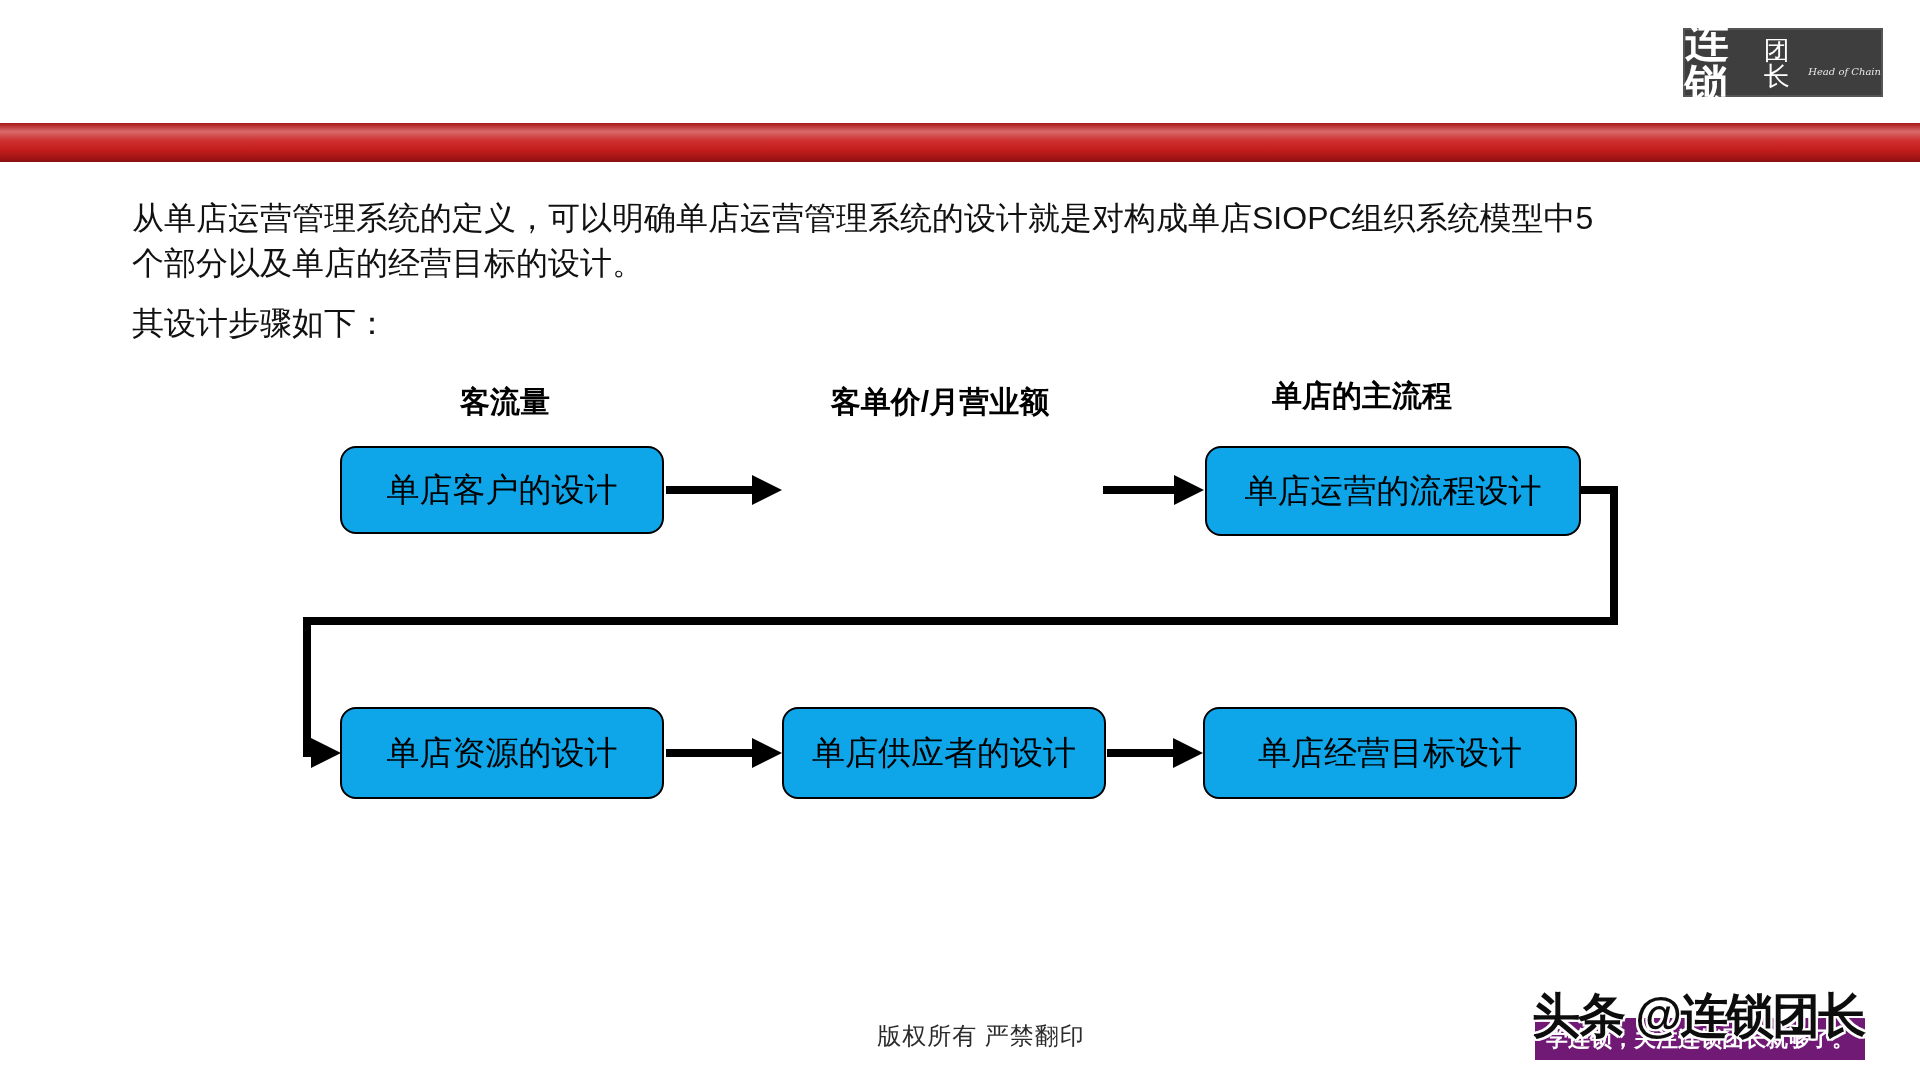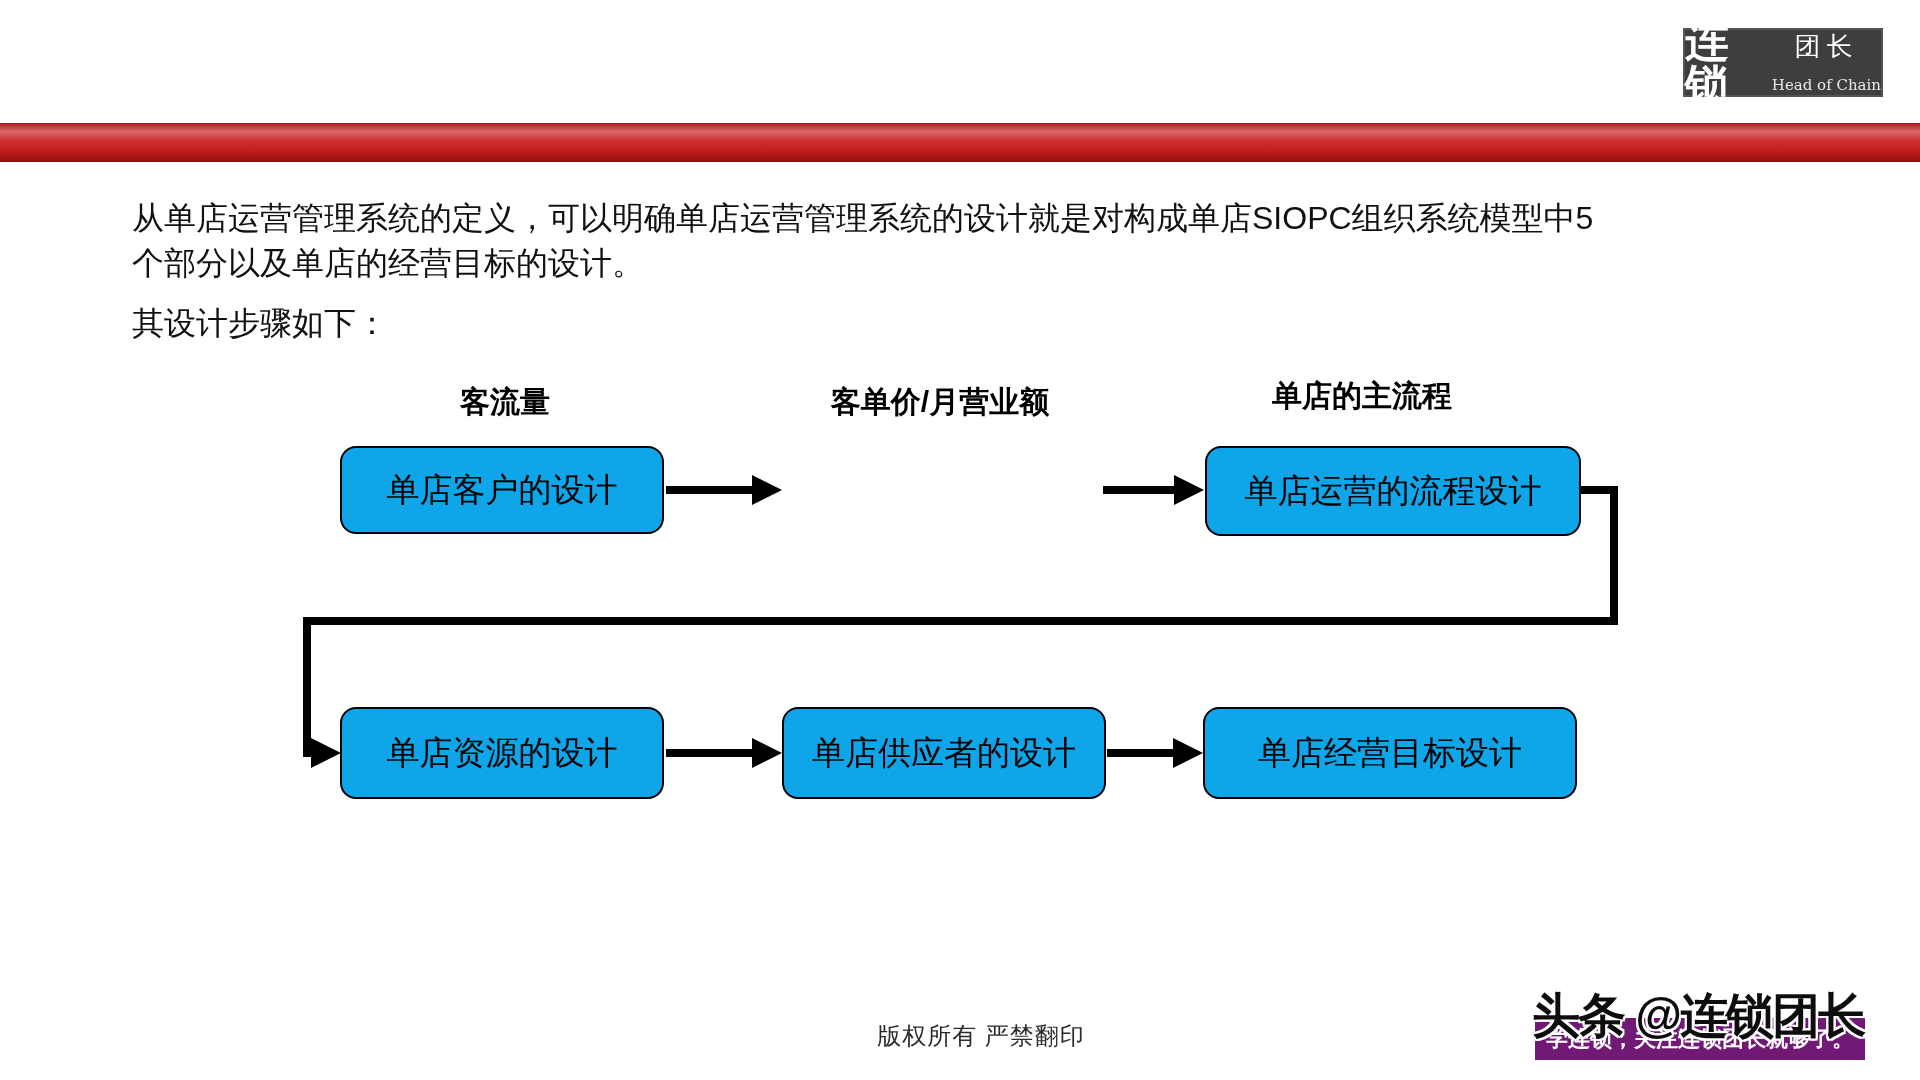--- a/index.html
+++ b/index.html
@@ -13,23 +13,23 @@
     position: absolute; left: 42px; top: 26px;
     font-size: 42px; font-weight: bold; letter-spacing: 0px;
     color: #000; white-space: nowrap;
   }
   .logo {
     position: absolute; left: 1683px; top: 28px; width: 200px; height: 69px;
     display: flex; align-items: center; justify-content: center; 
     border: 2px solid #555;
   }
   .logo-cn-main { font-size: 44px; font-weight: bold; color: #fff; letter-spacing: 2px; line-height: 1; }
-  .logo-right { display: flex; flex-direction: column; align-items: center; line-height: 1; }
+  .logo-right { display: flex; align-items: center; line-height: 1; }
   .logo-cn-sub { font-size: 26px; color: #fff; letter-spacing: 6px; font-weight: 500; }
-  .logo-en { font-size: 15px; color: #e8e8e8; margin-top: 19px; font-family: "DejaVu Serif", serif; white-space: nowrap; }
+  .logo-en { font-size: 10px; color: #e8e8e8; font-style: italic; margin-top: 19px; font-family: "DejaVu Serif", serif; white-space: nowrap; }
 
   .red-bar {
     position: absolute; left: 0; top: 123px; width: 1920px; height: 39px;
     background: linear-gradient(180deg, #a81717 0%, #d96a6a 22%, #cf3030 45%, #c31d1d 70%, #981212 95%, #8a1010 100%);
   }
 
   
   .intro { position: absolute; left: 132px; top: 196px; font-size: 32px; color: #111; }
   .intro-line { line-height: 45px; white-space: nowrap; }
   .intro-line3 { margin-top: 15px; }

